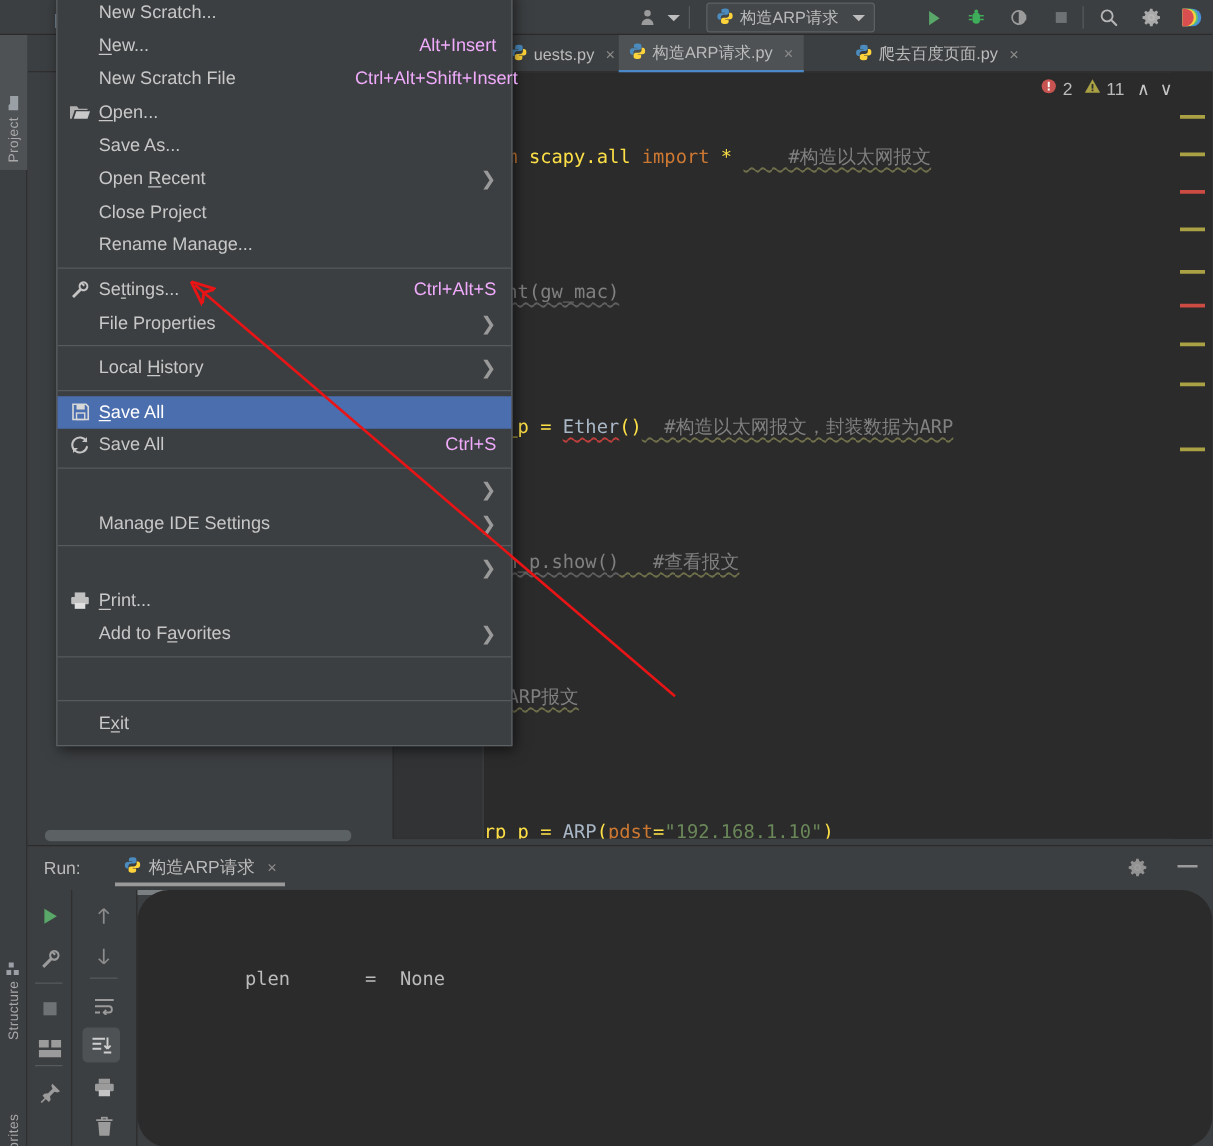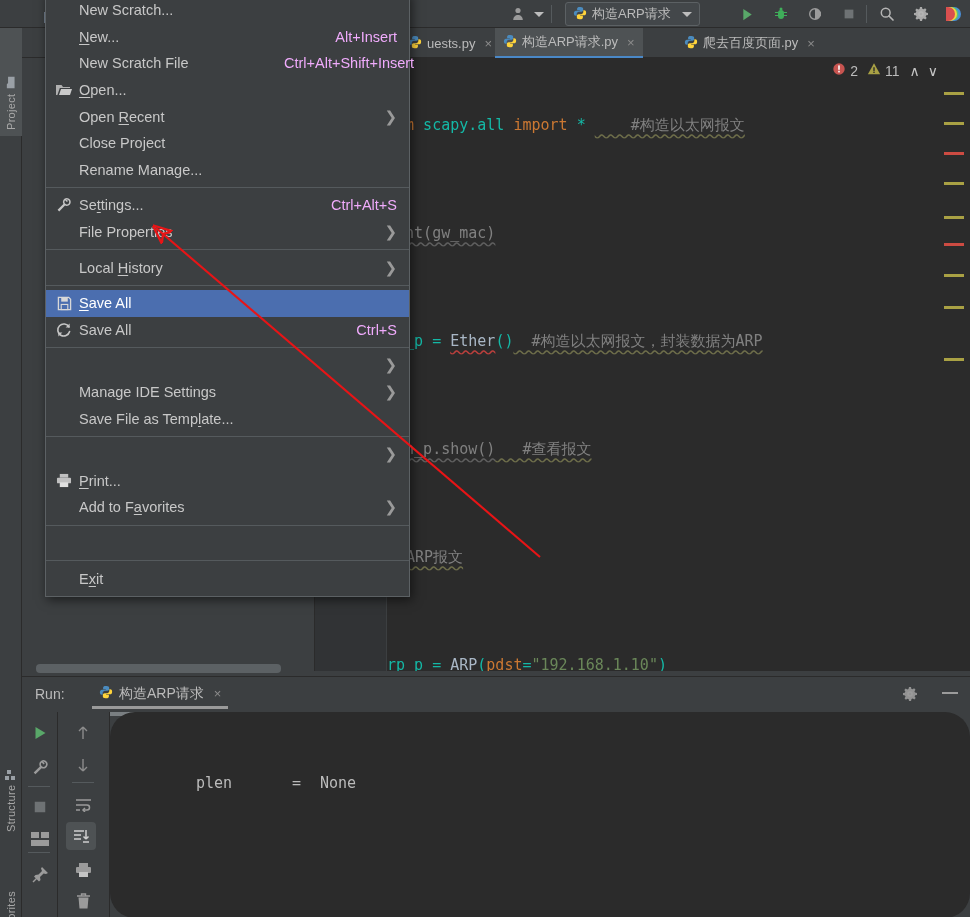--- a/index.html
+++ b/index.html
@@ -92,21 +92,21 @@
     font-family: "DejaVu Sans Mono", "Liberation Mono", monospace;
     font-size: 15px; line-height: 27px; color: #a9b7c6;
     overflow: hidden; white-space: pre;
   }
   .cline { position: relative; height: 27px; padding-left: 0; }
   .kw   { color: #cc7832; }
   .cls  { color: #a9b7c6; }
   .str  { color: #6a8759; }
   .kwarg{ color: #cc7832; }
   .cmt  { color: #808080; }
-  .id   { color: #14b8a6; }
+  .id   { color: #fde047; }
   .wave { text-decoration: underline wavy #6e6e4a; text-underline-offset: 3px; }
   .errwave { text-decoration: underline wavy #bc3f3c; text-underline-offset: 3px; }
   .greywave { text-decoration: underline wavy #5f5f5f; text-underline-offset: 3px; }
 
   #inspect {
     position: absolute; right: 32px; top: 62px;
     display: flex; align-items: center; gap: 4px;
     font-size: 14px; color: #bbbbbb;
     font-family: "Liberation Sans", sans-serif;
   }
@@ -541,20 +541,23 @@
     <div class="mi">
       <span class="micon">
         <svg width="16" height="14" viewBox="0 0 16 14">
             <path d="M0 2h5.5L7 4h7v1H3.8L1.4 12H0z" fill="#b0b0b0"></path>
             <path d="M3 12h11l2-6H5z" fill="#c9c9c9"></path>
           </svg>
       </span>
       <span class="mlabel"><span class="mn">O</span>pen...</span>
     </div>
 
+    <div class="mi">
+      <span class="mlabel">Save As...</span>
+    </div>
 
     <div class="mi">
       <span class="mlabel">Open <span class="mn">R</span>ecent</span>
       <span class="marrow">❯</span>
     </div>
 
     <div class="mi">
       <span class="mlabel">Close Project</span>
     </div>
 
@@ -618,23 +621,20 @@
     <div class="mi">
       <span class="mlabel"></span>
       <span class="marrow">❯</span>
     </div>
 
     <div class="mi">
       <span class="mlabel">Manage IDE Settings</span>
       <span class="marrow">❯</span>
     </div>
 
-    <div class="mi">
-      <span class="mlabel">Save File as Temp<span class="mn">l</span>ate...</span>
-    </div>
 
     <div class="msep"></div>
 
     <div class="mi">
       <span class="mlabel"></span>
       <span class="marrow">❯</span>
     </div>
 
     <div class="mi">
       <span class="micon">

